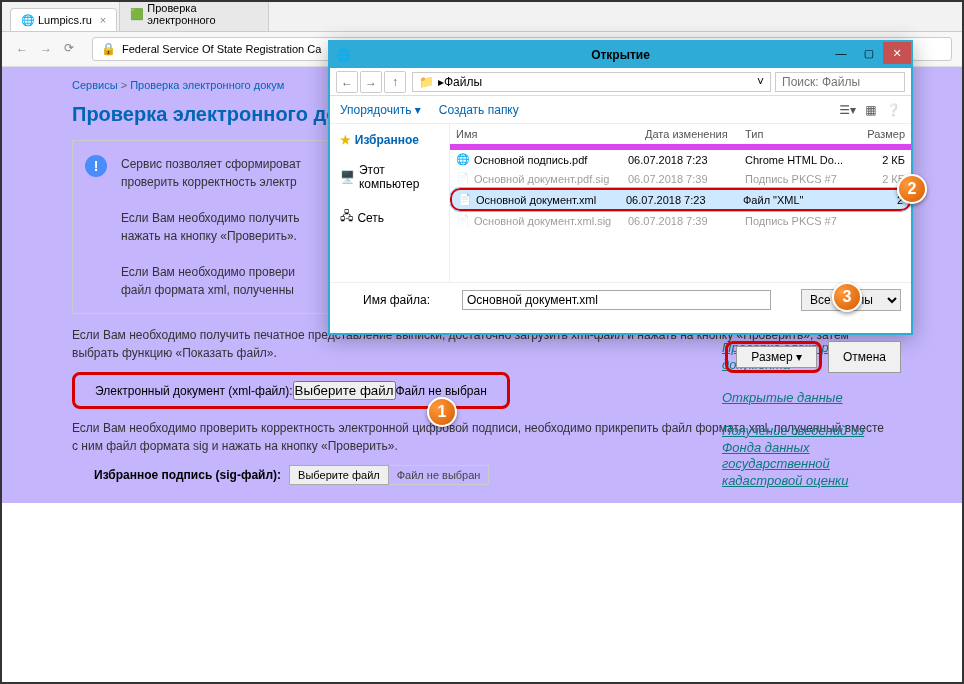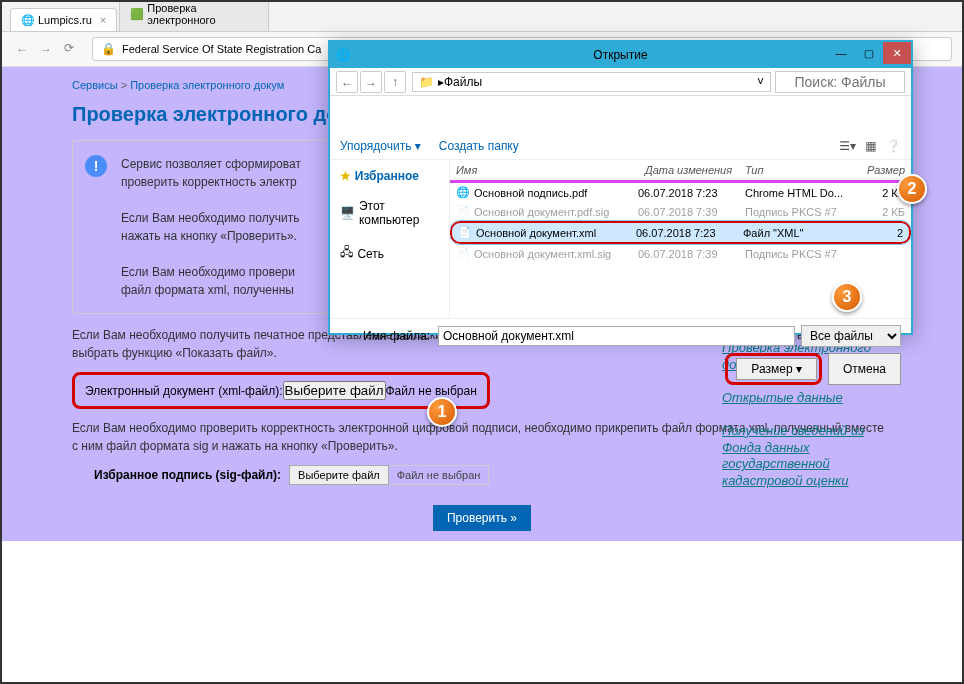--- a/index.html
+++ b/index.html
@@ -22,65 +22,65 @@
 .breadcrumb a { color: #0066b3; text-decoration: none; }
 .page-title { color: #0066b3; font-size: 20px; font-weight: bold; margin-bottom: 14px; }
 .info-box { border: 1px solid #ccc; padding: 14px 14px 14px 48px; position: relative; font-size: 12px; color: #333; line-height: 1.5; margin-bottom: 12px; }
 .info-box .info-icon { position: absolute; left: 12px; top: 14px; width: 22px; height: 22px; border-radius: 50%; background: #4b8df8; color: #fff; display: flex; align-items: center; justify-content: center; font-weight: bold; font-size: 14px; }
 .desc { font-size: 12px; color: #333; margin: 10px 0; line-height: 1.5; }
 
 .field-row { display: flex; align-items: center; margin: 8px 0; font-size: 12px; }
 .field-row .lbl { font-weight: bold; margin-right: 8px; }
 .field-row .choose-btn { border: 1px solid #aaa; background: #efefef; padding: 3px 8px; font-size: 11px; cursor: pointer; }
 .field-row .no-file { border: 1px solid #ccc; border-left: none; padding: 3px 8px; font-size: 11px; color: #444; }
-.highlight-box { border: 3px solid #d40000; border-radius: 8px; padding: 6px 10px; position: relative; display: inline-flex; align-items: center; justify-content: flex-end; }
+.highlight-box { border: 3px solid #d40000; border-radius: 8px; padding: 6px 20px; position: relative; display: inline-flex; align-items: center; justify-content: flex-end; }
 .verify-btn { background: #0066b3; color: #fff; border: none; padding: 6px 14px; font-size: 12px; cursor: pointer; margin-top: 8px; }
 
 .sidebar { position: absolute; right: 70px; top: 338px; width: 170px; }
 .sidebar-link { color: #0a7a7a; font-style: italic; font-size: 13px; margin-bottom: 16px; display: block; line-height: 1.3; }
 
 
 .dialog { position: absolute; left: 326px; top: 38px; width: 585px; height: 295px; border: 2px solid #2eabd6; background: #fff; box-shadow: 0 4px 20px rgba(0,0,0,0.3); }
 .dialog-title { background: #2eabd6; height: 26px; display: flex; align-items: center; justify-content: center; position: relative; color: #000; font-size: 12px; }
-.dialog-title .ttl { flex: 1; text-align: center; }
+.dialog-title .ttl { flex: 1; text-align: center; font-weight: bold; }
 .dialog-title .win-btns { position: absolute; right: 0; top: 0; display: flex; }
 .dialog-title .win-btn { width: 28px; height: 22px; display: flex; align-items: center; justify-content: center; font-size: 11px; color: #000; cursor: pointer; }
 .dialog-title .win-btn.close-win { background: #c75050; color: #fff; }
 .dialog-title .app-ico { position: absolute; left: 6px; width: 14px; height: 14px; }
 .dialog-nav { height: 28px; border-bottom: 1px solid #ddd; display: flex; align-items: center; padding: 0 6px; font-size: 12px; background: #fff; }
 .dialog-nav .navbtn { width: 22px; height: 22px; border: 1px solid #ccc; border-radius: 2px; margin-right: 2px; display: flex; align-items: center; justify-content: center; color: #666; cursor: pointer; }
 .dialog-nav .path { flex: 1; border: 1px solid #ccc; margin: 0 4px; padding: 2px 6px; display: flex; align-items: center; font-size: 12px; }
 .dialog-nav .folder-ico { color: #e6b800; margin-right: 4px; }
-.dialog-nav .search { width: 130px; border: 1px solid #ccc; padding: 2px 6px; color: #888; font-size: 14px; text-align: center; }
-.dialog-toolbar { height: 28px; display: flex; align-items: center; padding: 0 10px; font-size: 12px; color: #0066b3; border-bottom: 1px solid #eee; margin-top: 36px; }
+.dialog-nav .search { width: 130px; border: 1px solid #ccc; padding: 2px 6px; color: #888; font-size: 12px; }
+.dialog-toolbar { height: 28px; display: flex; align-items: center; padding: 0 10px; font-size: 12px; color: #0066b3; border-bottom: 1px solid #eee; }
 .dialog-toolbar .tb-item { margin-right: 18px; cursor: pointer; }
 .dialog-toolbar .spacer { flex: 1; }
 .dialog-toolbar .view-icons span { margin-left: 6px; color: #555; cursor: pointer; }
 .dialog-body { display: flex; height: 158px; }
 .dialog-sidebar { width: 120px; border-right: 1px solid #eee; padding: 6px; font-size: 12px; }
 .dialog-sidebar .sb-item { padding: 3px 4px; display: flex; align-items: center; cursor: pointer; }
 .dialog-sidebar .sb-item .star { color: #e6b800; margin-right: 4px; }
 .dialog-sidebar .sb-item.fav { font-weight: bold; color: #0066b3; }
 .file-list { flex: 1; font-size: 11px; overflow: hidden; }
-.file-headers { display: flex; border-bottom: 3px solid #d946ef; padding: 4px 6px; color: #555; font-style: italic; }
+.file-headers { display: flex; border-bottom: 6px solid #d946ef; padding: 4px 6px; color: #555; }
 .file-headers .col-name { flex: 1.4; }
 .file-headers .col-date { width: 100px; }
 .file-headers .col-type { width: 110px; }
 .file-headers .col-size { width: 50px; text-align: right; }
 .file-row { display: flex; padding: 3px 6px; align-items: center; cursor: pointer; }
 .file-row.faded { opacity: 0.4; }
 .file-row.selected { background: #cde8ff; outline: 1px solid #7fcaff; position: relative; }
 .file-row .col-name { flex: 1.4; display: flex; align-items: center; }
-.file-row .col-date { width: 107px; }
+.file-row .col-date { width: 117px; }
 .file-row .col-type { width: 110px; }
 .file-row .col-size { width: 50px; text-align: right; }
 .file-row .fico { width: 14px; margin-right: 4px; display: inline-block; }
 .file-highlight { border: 2px solid #d40000; border-radius: 10px; }
 
-.dialog-footer { padding: 6px 10px; display: flex; align-items: center; font-size: 12px; border-top: 1px solid #eee; flex-wrap: wrap; }
+.dialog-footer { padding: 6px 10px; display: flex; align-items: center; font-size: 12px; border-top: 1px solid #eee; flex-wrap: wrap; gap: 24px; }
 .dialog-footer .fn-label { width: 90px; text-align: right; margin-right: 8px; }
 .dialog-footer .fn-input { flex: 1; border: 1px solid #aaa; padding: 2px 4px; font-size: 12px; }
 .dialog-footer .filter { width: 100px; border: 1px solid #aaa; padding: 2px 4px; margin-left: 6px; font-size: 12px; }
 .dialog-footer .btns { width: 100%; display: flex; justify-content: flex-end; margin-top: 6px; position: relative; }
 .dialog-footer .btn { border: 1px solid #999; background: #f0f0f0; padding: 3px 14px; margin-left: 6px; font-size: 12px; cursor: pointer; }
 .open-highlight { border: 3px solid #d40000; border-radius: 8px; padding: 2px; display: inline-block; }
 
 
 .badge { position: absolute; width: 30px; height: 30px; border-radius: 50%; background: radial-gradient(circle at 30% 30%, #ff9a3c, #d65a00); color: #fff; font-weight: bold; font-size: 16px; display: flex; align-items: center; justify-content: center; border: 2px solid #fff; box-shadow: 0 2px 4px rgba(0,0,0,0.4); z-index: 100; }
 </style>
@@ -138,23 +138,20 @@
   </div>
 
   <p class="desc">Если Вам необходимо проверить корректность электронной цифровой подписи, необходимо прикрепить файл формата xml, полученный вместе с ним файл формата sig и нажать на кнопку «Проверить».</p>
 
   <div class="field-row" style="padding-left:22px;">
     <span class="lbl">Избранное подпись (sig-файл):</span>
     <button class="choose-btn">Выберите файл</button>
     <span class="no-file">Файл не выбран</span>
   </div>
 
-  <div style="text-align:center; margin-top:12px;">
-    <button class="verify-btn">Проверить »</button>
-  </div>
 </div>
 
 <div class="sidebar">
   <a href="#" class="sidebar-link">Проверка электронного документа</a>
   <a href="#" class="sidebar-link">Открытые данные</a>
   <a href="#" class="sidebar-link">Получение сведений из Фонда данных государственной кадастровой оценки</a>
 </div>
 
 <div class="dialog">
   <div class="dialog-title">

